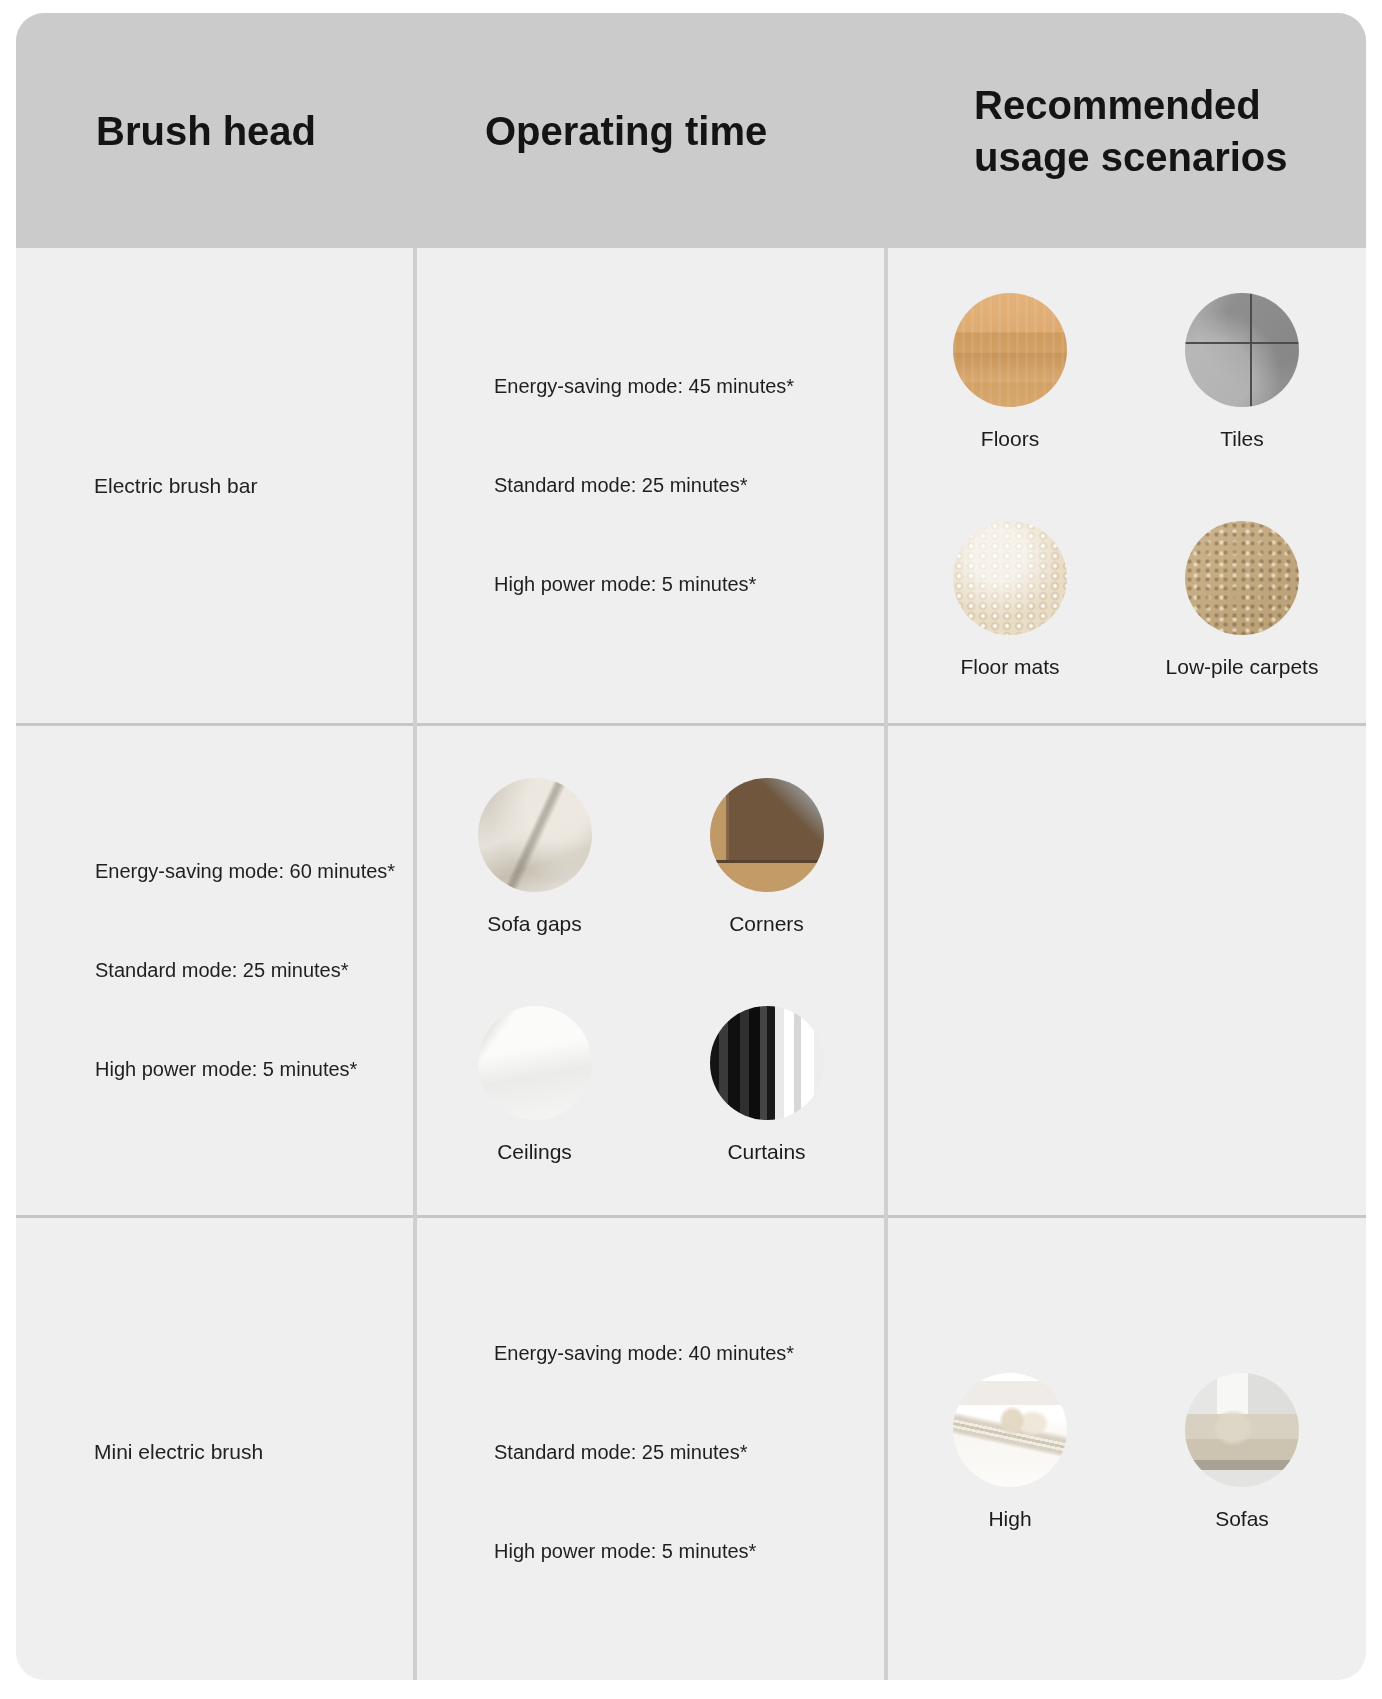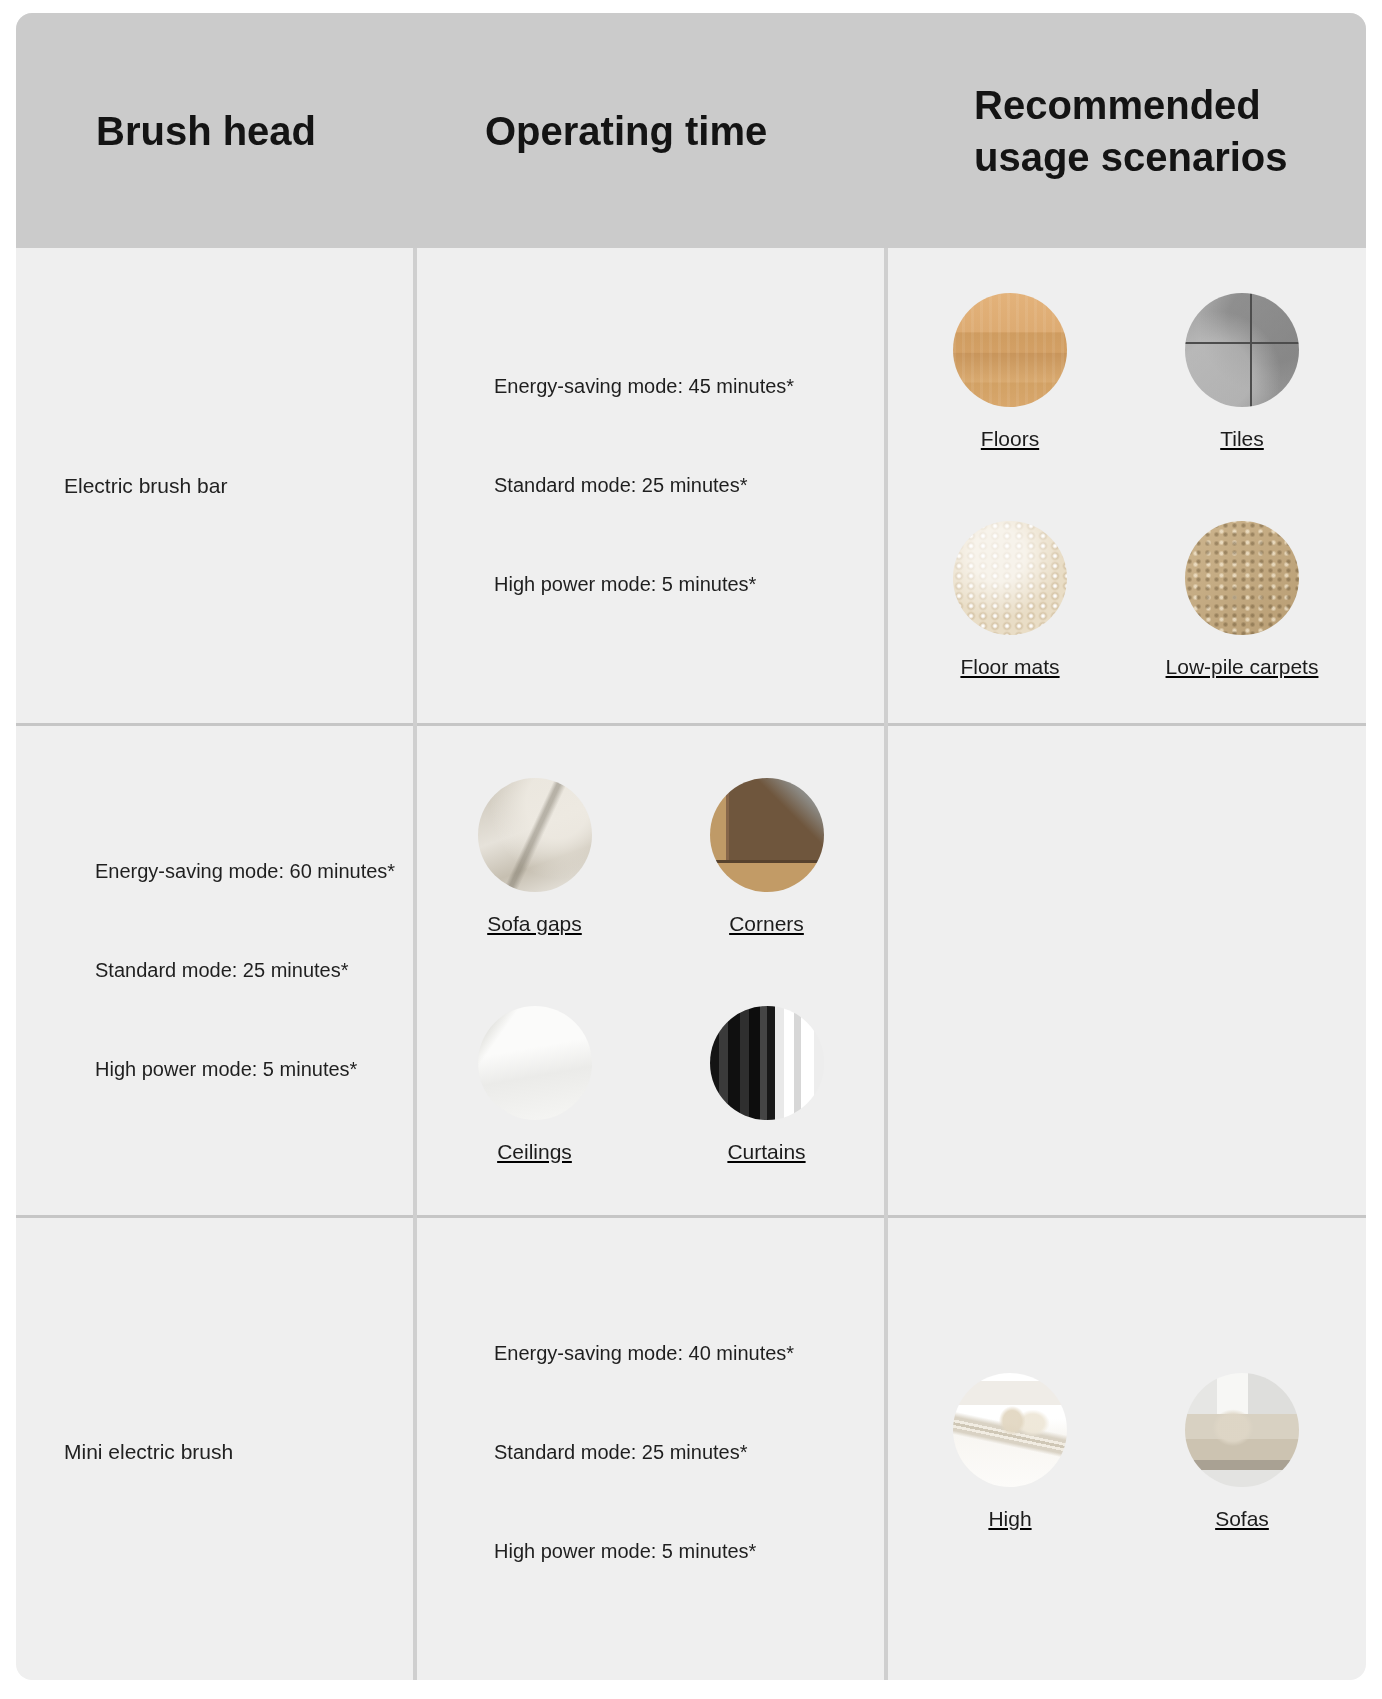--- a/index.html
+++ b/index.html
@@ -3,21 +3,21 @@
 <meta charset="utf-8">
 <style>
   html,body{margin:0;padding:0;background:#ffffff;}
   body{
     width:1382px;height:1699px;position:relative;
     font-family:"Liberation Sans", sans-serif;
     -webkit-font-smoothing:antialiased;
   }
   .card{
     position:absolute;left:16px;top:13px;width:1350px;height:1667px;
-    border-radius:16px;overflow:hidden;background:#efefef;
+    border-radius:28px;overflow:hidden;background:#efefef;
   }
   
   .thead{
     height:235px;background:#cbcbcb;
     display:grid;grid-template-columns:399px 471px 480px;
     align-items:center;
   }
   .hcell{
     font-size:40px;font-weight:700;color:#141414;line-height:1.3;
     letter-spacing:0px;
@@ -28,34 +28,34 @@
   
   .row{
     display:grid;grid-template-columns:399px 471px 480px;
     position:relative;
   }
   .row.r1{height:475px;}
   .row.r2{height:489px;border-top:3px solid #c6c6c6;}
   .row.r3{height:468px;border-top:3px solid #c6c6c6;}
   .cell{position:relative;}
   .c-name{
-    display:flex;align-items:center;padding-left:48px;
+    display:flex;align-items:center;padding-left:78px;
     font-size:21px;color:#222222;
   }
   .c-times{
     display:flex;flex-direction:column;justify-content:center;
     padding-left:79px;gap:76px;
   }
   .mode{font-size:20px;color:#1f1f1f;}
   .c-scen{
     display:flex;align-items:center;justify-content:center;
   }
   .scen-grid{
     display:grid;grid-template-columns:232px 232px;
-    row-gap:70px;justify-items:center;text-decoration:underline;
+    row-gap:70px;justify-items:center;
   }
   .scen{display:flex;flex-direction:column;align-items:center;}
   .scen-label{margin-top:20px;font-size:21px;color:#1c1c1c;text-align:center;}
   .circle{
     width:114px;height:114px;border-radius:50%;
     background-color:#ddd;background-repeat:repeat;
   }
   
   .vline{
     position:absolute;top:235px;bottom:0;width:4px;background:#cfcfcf;

